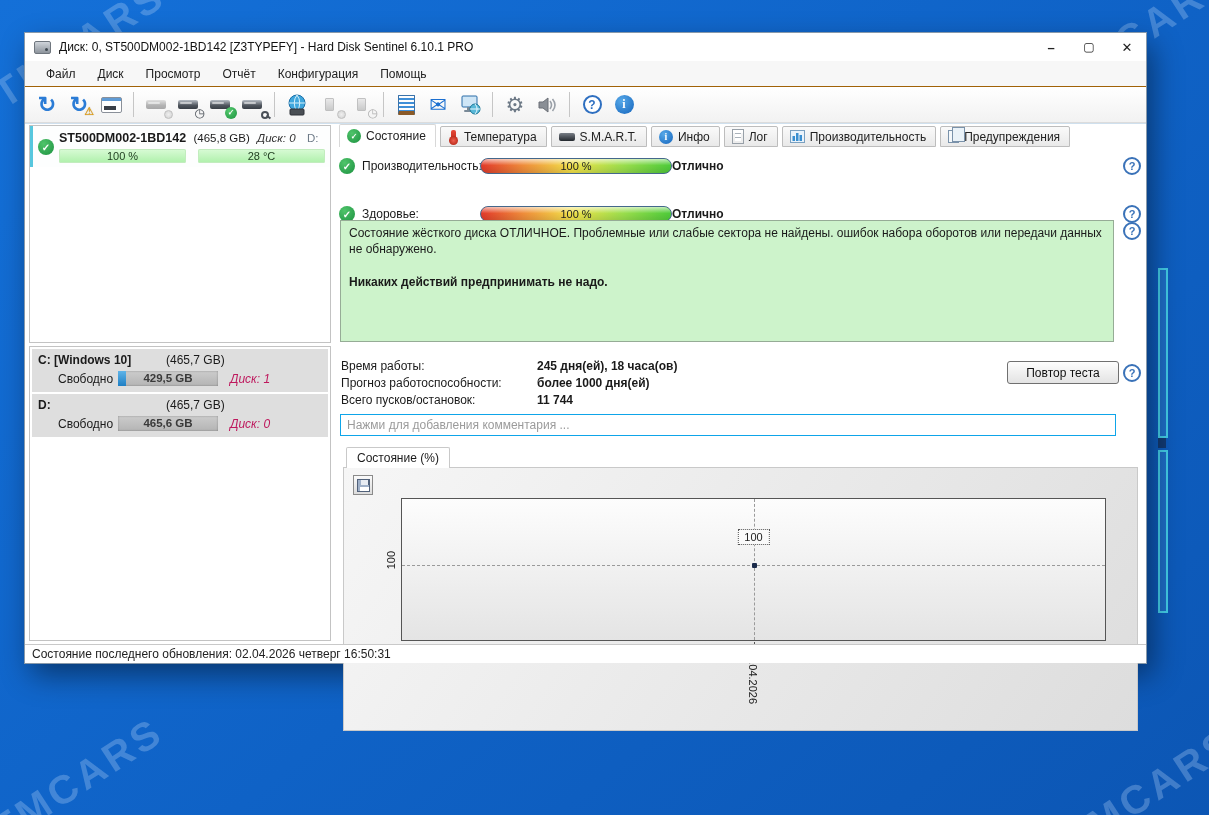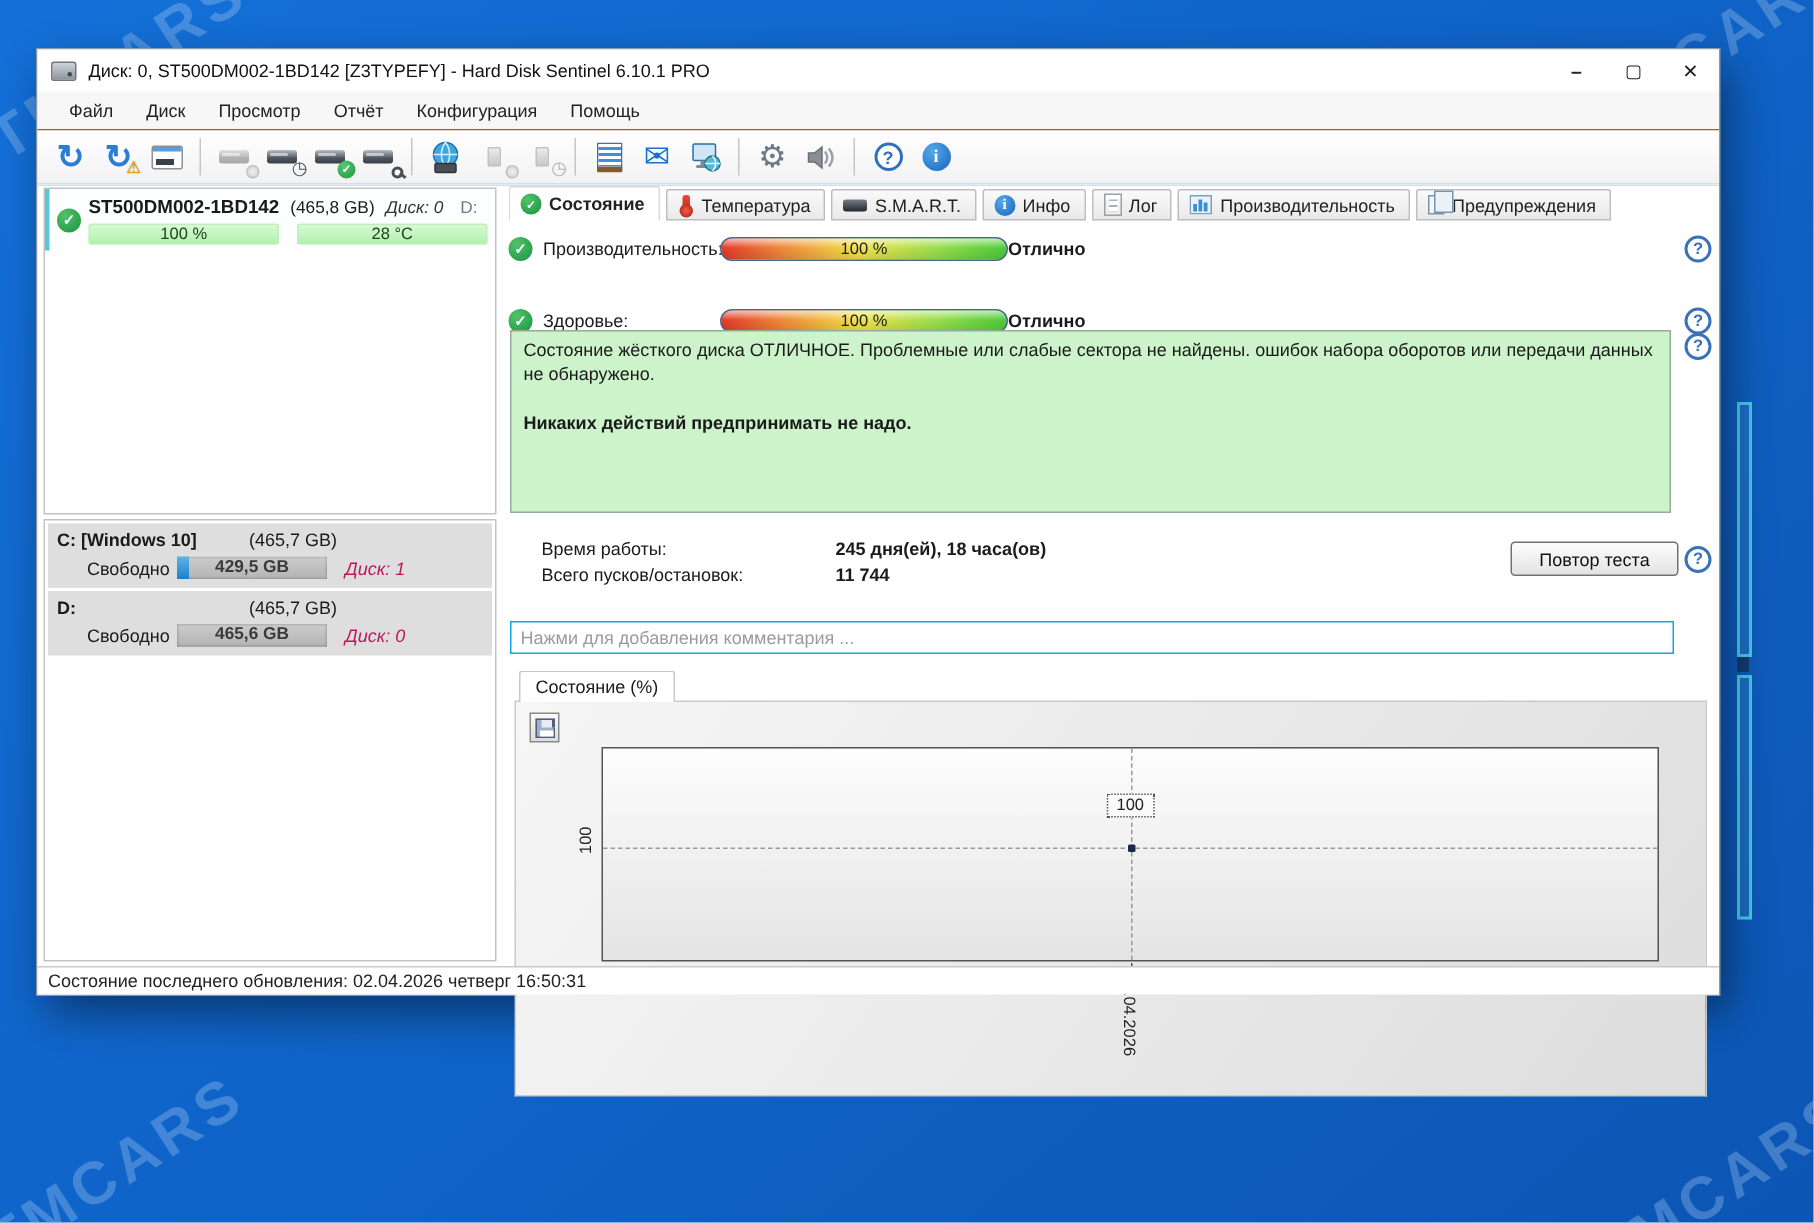--- a/index.html
+++ b/index.html
@@ -103,21 +103,21 @@
               box-shadow:inset 0 0 2px rgba(0,0,0,.35); }
   .part-used { position:absolute; left:0; top:0; bottom:0; background:linear-gradient(#5fb4e8,#1f7fc4); }
   .part-free-val { position:absolute; inset:0; text-align:center; line-height:15px; font-weight:bold; color:#3a3a3a; font-size:11.5px; }
   .part-disk { margin-left:12px; font-style:italic; color:#be185d; }
 
   
   .content { position:absolute; left:310px; top:0; right:2px; bottom:0; }
   .tabbar { position:absolute; left:4px; top:0; right:0; height:23px; display:flex; align-items:flex-end; }
   .tab { display:inline-flex; align-items:center; gap:5px; padding:3px 9px 3px 7px; height:21px; margin-right:4px;
          background:linear-gradient(#fafafa,#e9e9e9); border:1px solid #bdbdbd; border-radius:2px 2px 0 0; color:#222; }
-  .tab.active { background:#fff; border-color:#d8d8d8; border-bottom:none; height:23px; font-weight:bold; }
+  .tab.active { background:#fff; border-color:#d8d8d8; border-bottom:none; height:23px; font-weight:normal; }
   .chk-s { width:14px; height:14px; font-size:8px; }
   .therm { width:5px; height:13px; background:linear-gradient(#e84a3a,#b22010); border-radius:2px 2px 0 0; position:relative; margin:0 3px; }
   .therm::after{ content:""; position:absolute; left:-2px; bottom:-2px; width:9px; height:9px; border-radius:50%; background:radial-gradient(#f06050,#a81808); }
   .smart-ico{ width:16px; height:8px; border-radius:2px; background:linear-gradient(#777d85,#23282e); }
   .info-s { width:14px; height:14px; font-size:10px; }
   .doc-ico{ width:12px; height:15px; background:#fff; border:1px solid #98a0a8; box-shadow:inset 0 3px 0 #fff;
             background-image:repeating-linear-gradient(#fff 0 3px,#aab2ba 3px 4px); background-clip:content-box; padding:2px; }
   .pages-ico{ width:11px; height:13px; border:1px solid #7a92aa; background:#f4f8fb; position:relative; }
   .pages-ico::after{ content:""; position:absolute; left:3px; top:-4px; width:11px; height:13px; border:1px solid #7a92aa; background:#eaf2f8; }
 
@@ -130,21 +130,21 @@
   .scorebar-text { position:absolute; inset:0; text-align:center; line-height:15px; font-size:11px; color:#222; }
   .score-rating { font-weight:bold; }
   .help-col { position:absolute; right:3px; width:18px; height:18px; border-radius:50%; border:2px solid #3a72b8;
               color:#3a72b8; background:#fff; font-weight:bold; font-size:11px; display:flex; align-items:center; justify-content:center; }
   .help-col::after{ content:"?"; }
 
   .msgbox { position:absolute; left:5px; top:96px; width:774px; height:122px; background:#cdf3cb;
             border:1px solid #96ac96; padding:5px 8px; line-height:1.32; }
   .msg-par2 { font-weight:bold; margin-top:17px; }
 
-  .stats { position:absolute; left:6px; top:233px;margin-left:20px; }
+  .stats { position:absolute; left:6px; top:233px; }
   .stat-row { display:flex; height:17px; align-items:center; }
   .stat-label { width:196px; }
   .stat-value { font-weight:bold; }
 
   .retest-btn { position:absolute; left:672px; top:237px; width:112px; height:23px;
                 background:linear-gradient(#fdfdfd,#e3e3e3); border:1px solid #707070; border-radius:3px;
                 font-size:12px; color:#111; font-family:"Liberation Sans",sans-serif; }
 
   .comment-input { position:absolute; left:5px; top:290px; width:776px; height:22px; border:1px solid #0ea5e9;
                    padding:0 6px; font-size:12px; color:#333; font-family:"Liberation Sans",sans-serif; }
@@ -413,20 +413,24 @@
         <div class="msg-par2">Никаких действий предпринимать не надо.</div>
       </div>
       <span class="help-col" style="top:98px"></span>
 
       <div class="stats">
         <div class="stat-row">
           <span class="stat-label">Время работы:</span>
           <span class="stat-value">245 дня(ей), 18 часа(ов)</span>
         </div>
         <div class="stat-row">
+          <span class="stat-label">Прогноз работоспособности:</span>
+          <span class="stat-value">более 1000 дня(ей)</span>
+        </div>
+        <div class="stat-row">
           <span class="stat-label">Всего пусков/остановок:</span>
           <span class="stat-value">11 744</span>
         </div>
       </div>
 
       <button class="retest-btn">Повтор теста</button>
       <span class="help-col" style="top:240px"></span>
 
       <input class="comment-input" type="text" placeholder="Нажми для добавления комментария ..." style="">
 

